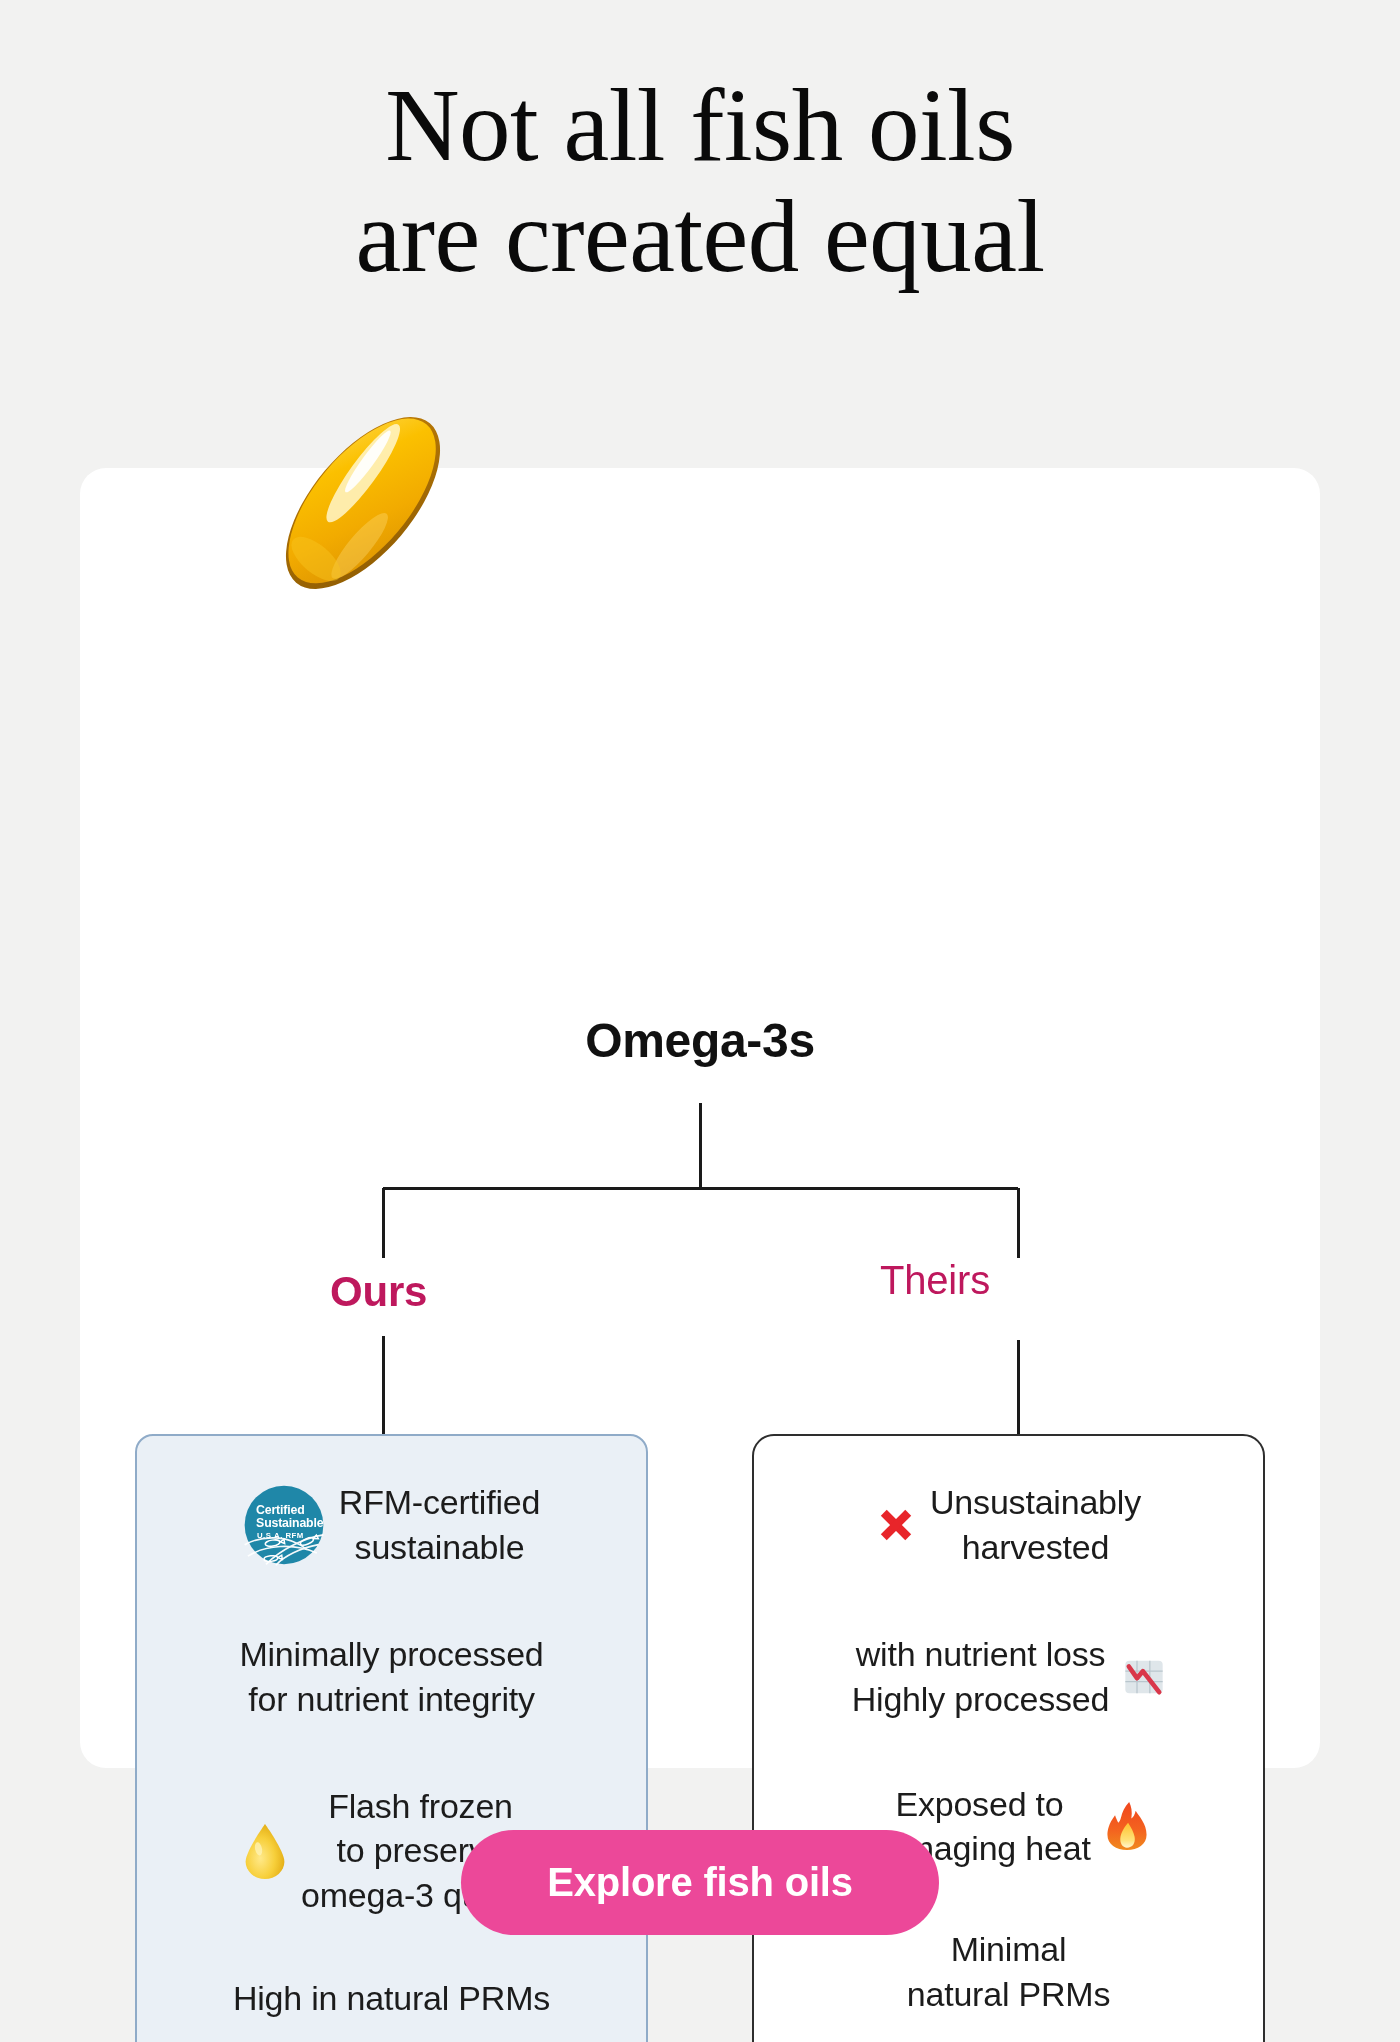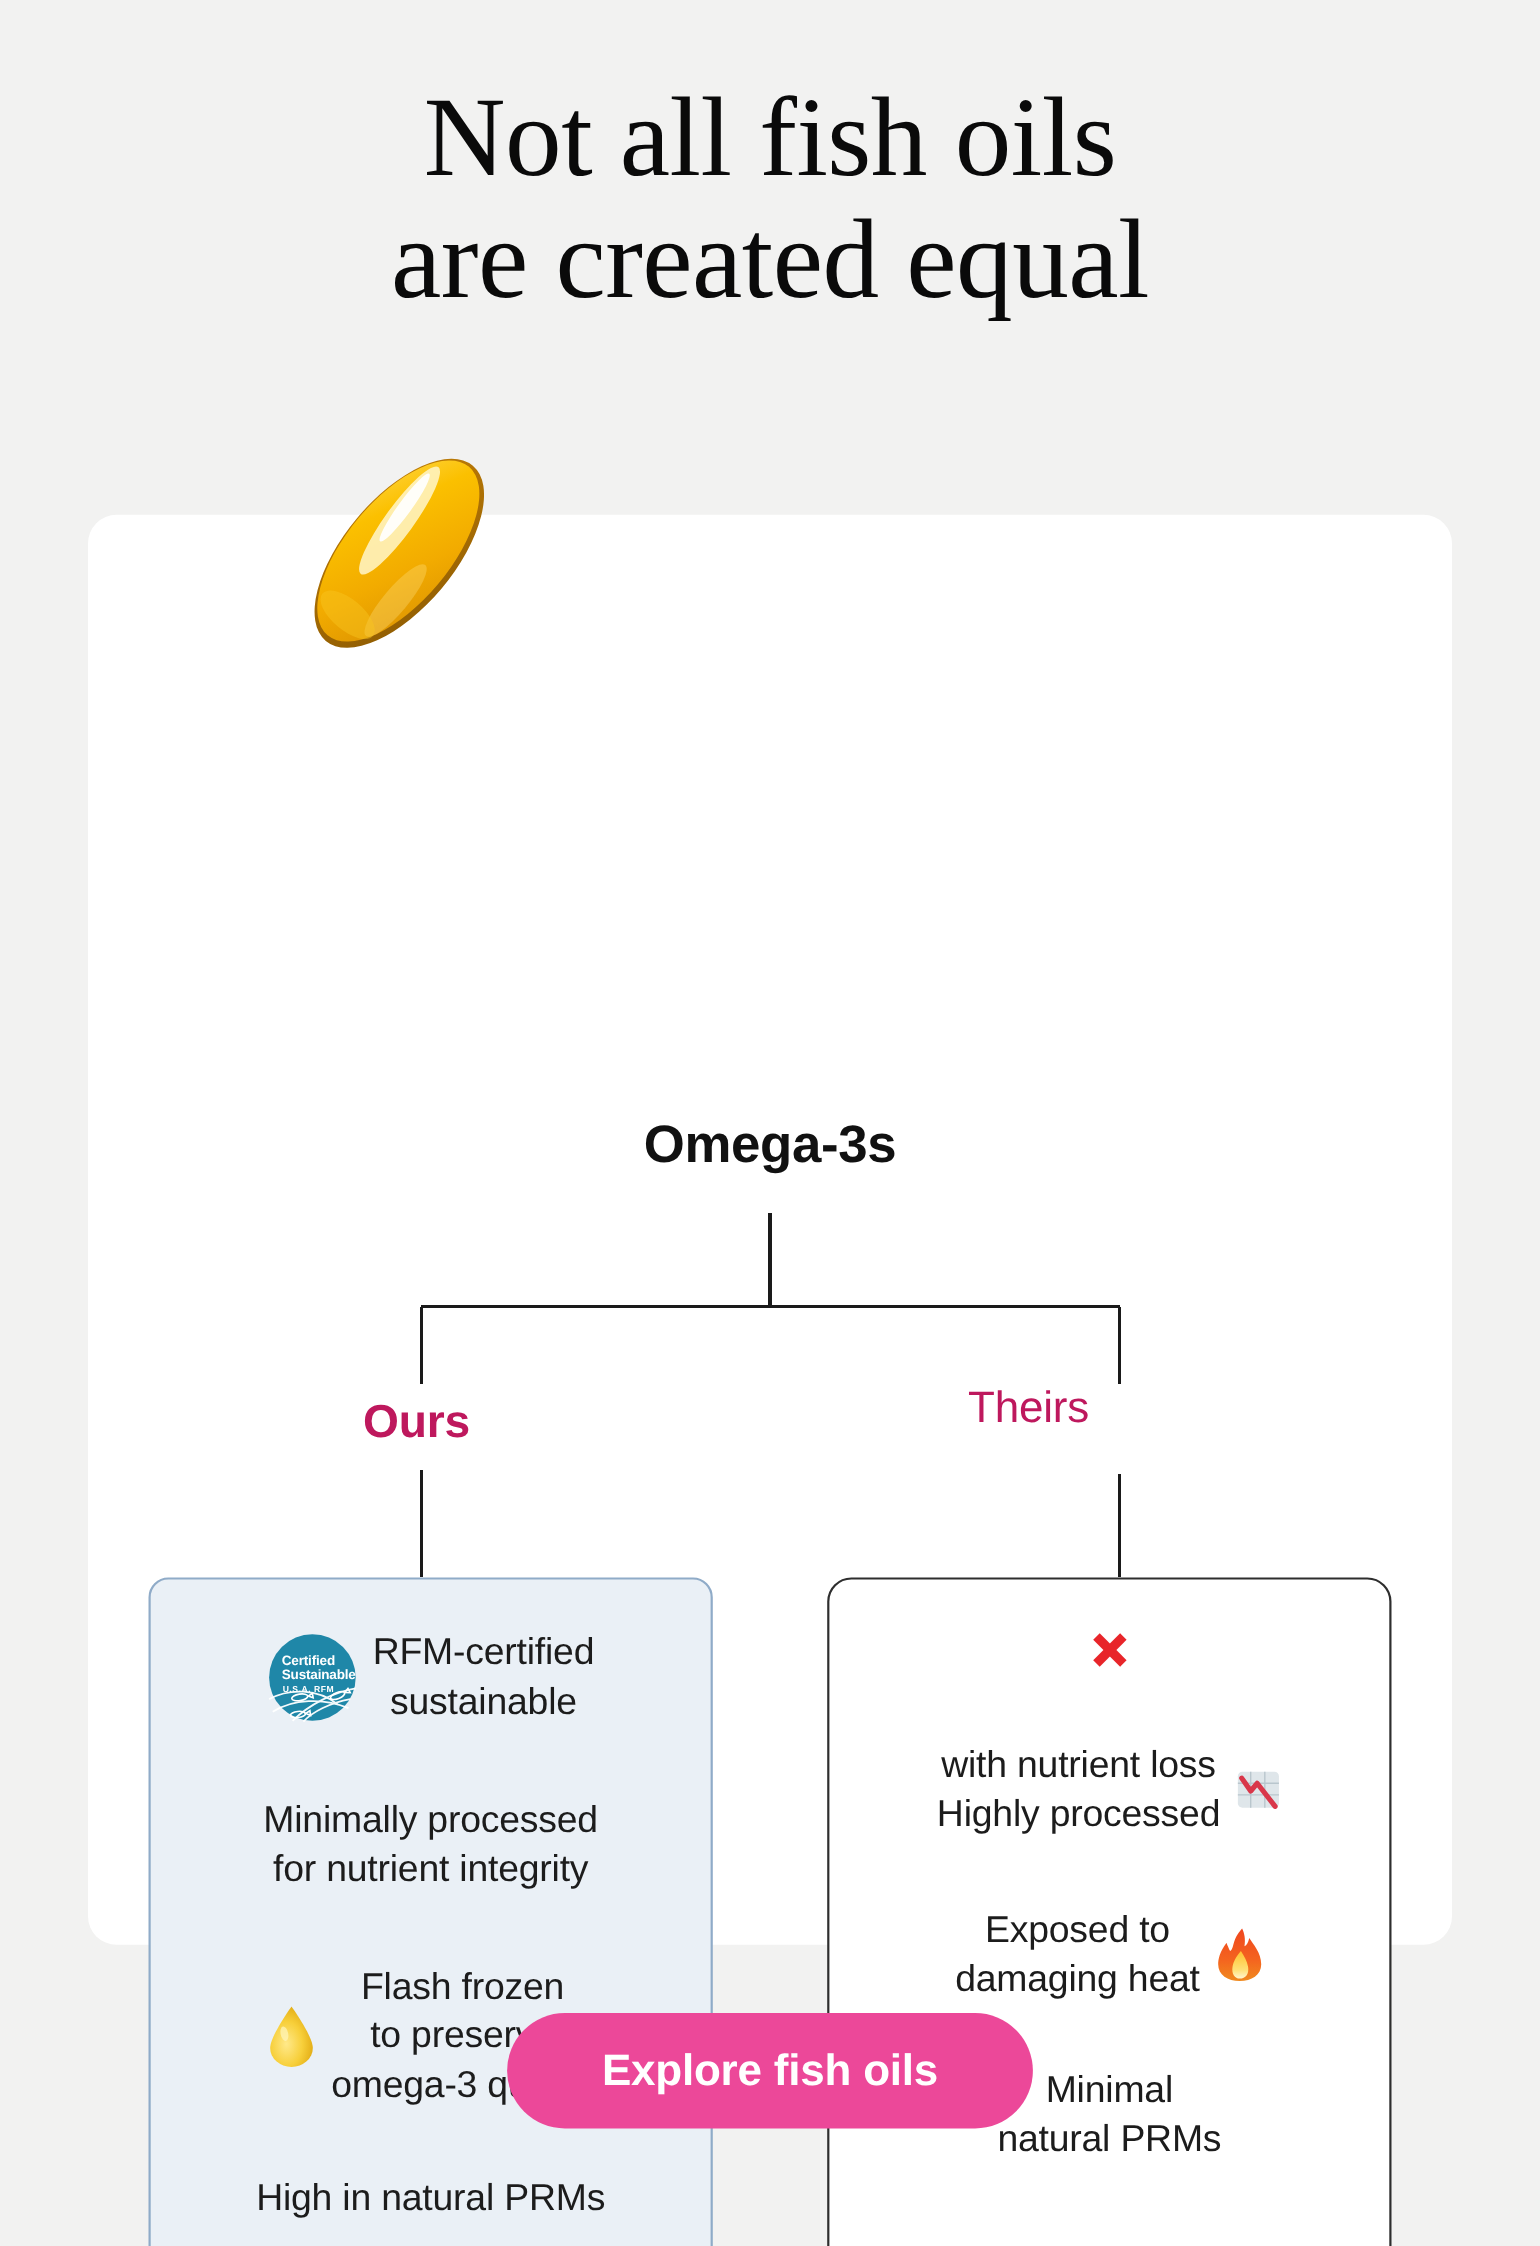--- a/index.html
+++ b/index.html
@@ -282,20 +282,24 @@
     <div class="cmp-card theirs-card">
 
       <div class="cmp-item">
         <span>
           <svg class="xmark" viewBox="0 0 36 36">
             <g stroke="#e8252a" stroke-width="7.5" stroke-linecap="butt">
               <line x1="7" y1="7" x2="29" y2="29"></line>
               <line x1="29" y1="7" x2="7" y2="29"></line>
             </g>
           </svg>
+        </span>
+        <span>
+          <span class="txt">Unsustainably</span>
+          <span class="txt">harvested</span>
         </span>
       </div>
 
       <div class="spacer-r1"></div>
 
       <div class="cmp-item">
         <span>
           <span class="txt">with nutrient loss</span>
           <span class="txt">Highly processed</span>
         </span>

